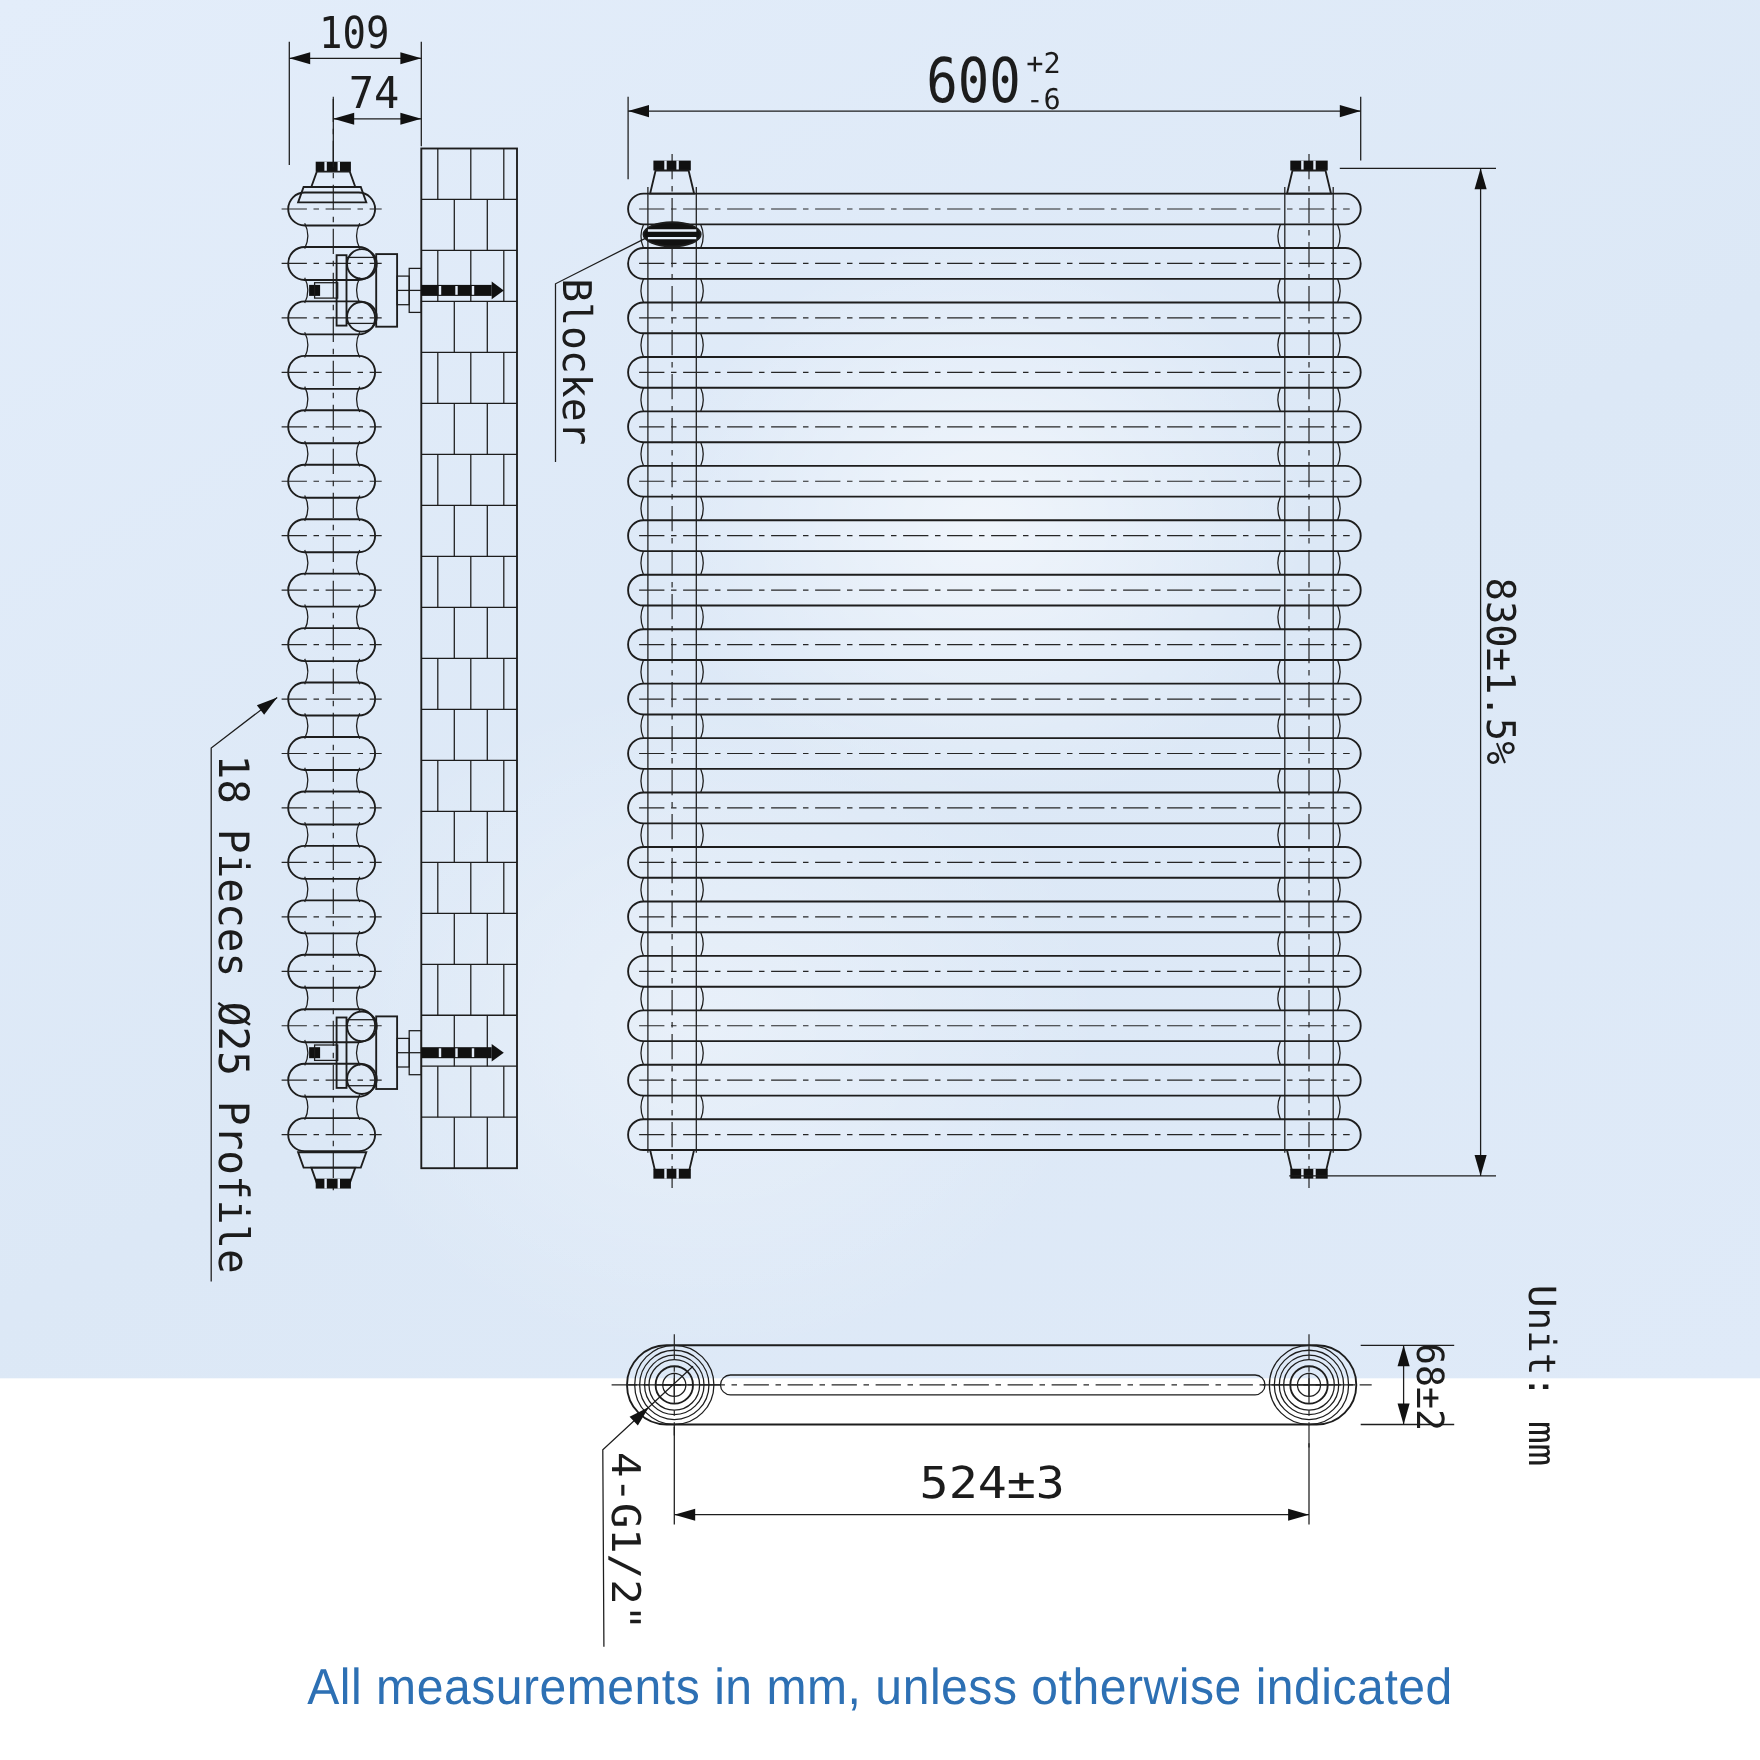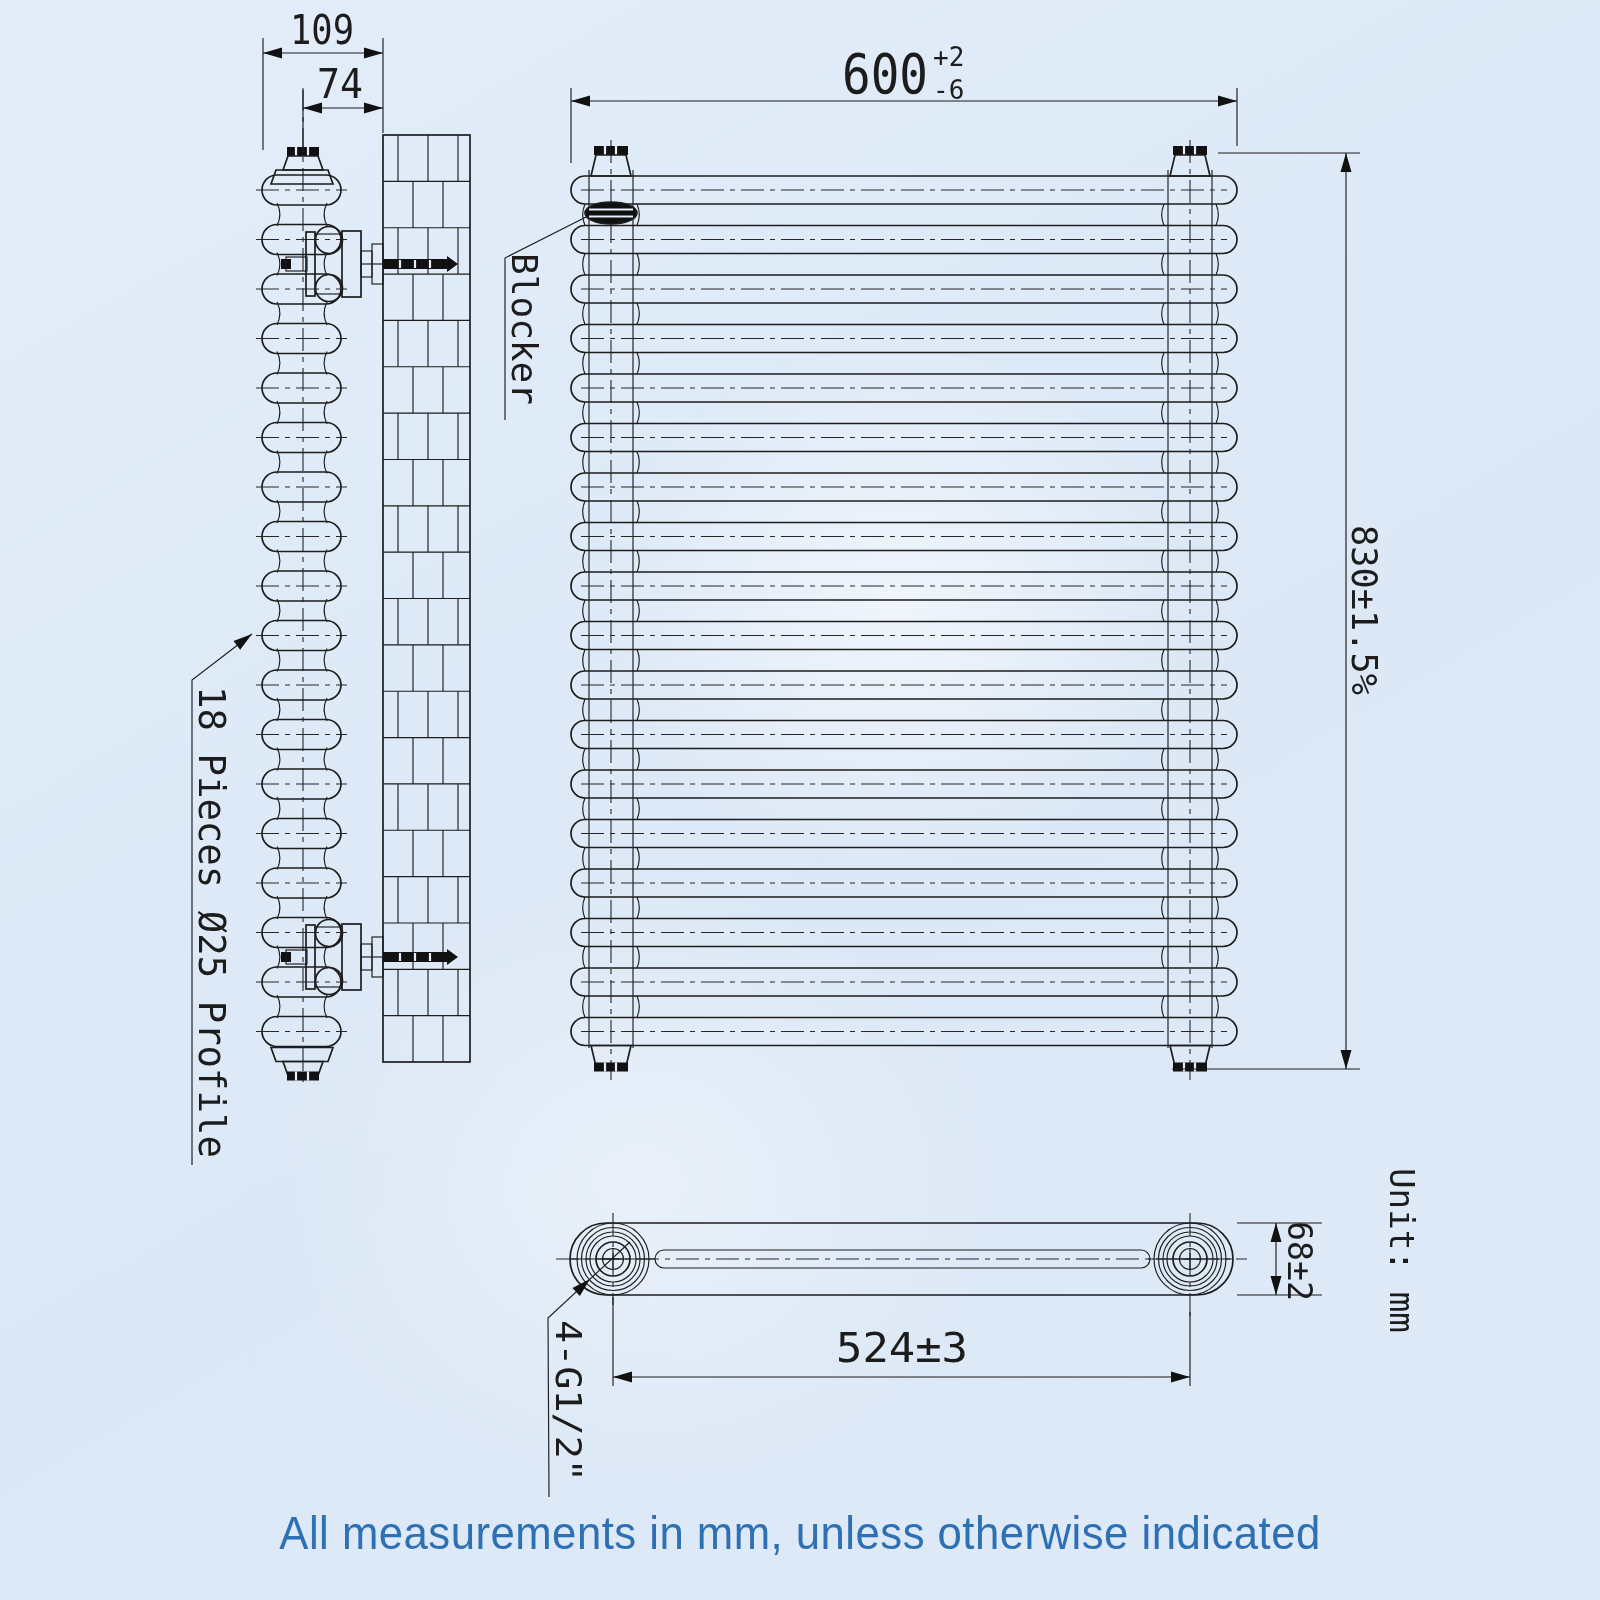--- a/index.html
+++ b/index.html
@@ -1,21 +1,21 @@
 <!DOCTYPE html>
 <html><head>
 <meta charset="utf-8">
 <style>
   html,body{margin:0;padding:0;}
   body{
     width:1600px;height:1600px;overflow:hidden;
     font-family:"Liberation Sans",sans-serif;
   }
   #stage{
-    position:relative;width:1600px;height:1600px;
+    position:relative;width:1600px;height:1253px;
     background-image:
       radial-gradient(420px 380px at 56% 38%, rgba(255,255,255,.55), rgba(255,255,255,0) 70%),
       radial-gradient(520px 440px at 40% 74%, rgba(255,255,255,.35), rgba(255,255,255,0) 70%),
       linear-gradient(150deg,#e3edfa 0%,#dce8f6 55%,#dfeaf8 100%);
   }
   svg{position:absolute;left:0;top:0;}
   .ln{stroke:#1d1d1d;stroke-width:1.7;fill:none;stroke-linecap:round;}
   .thin{stroke:#1d1d1d;stroke-width:1.15;fill:none;}
   .cl{stroke:#262626;stroke-width:1.1;fill:none;stroke-dasharray:23 6 5 6;}
   .dk{fill:#111;stroke:none;}

